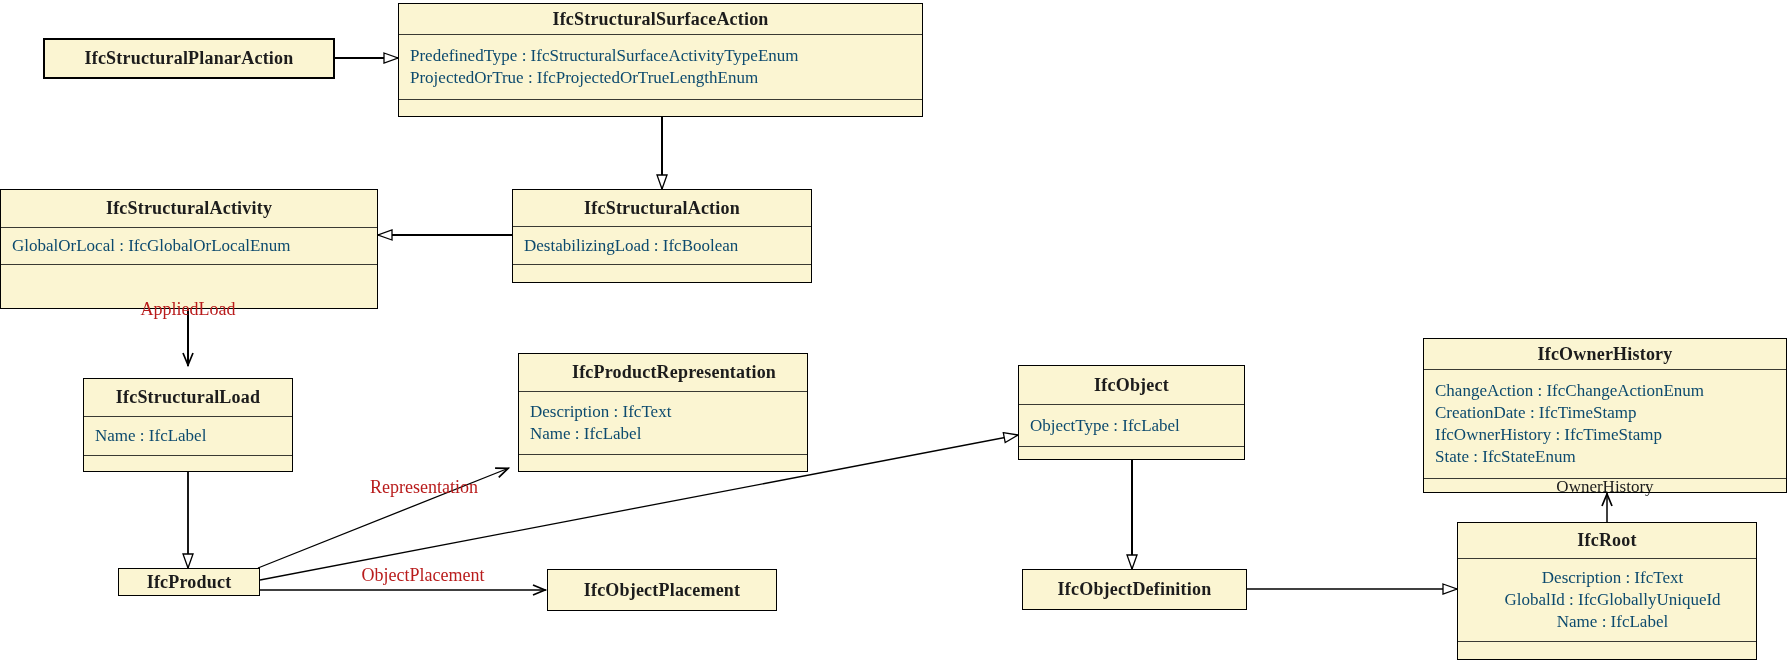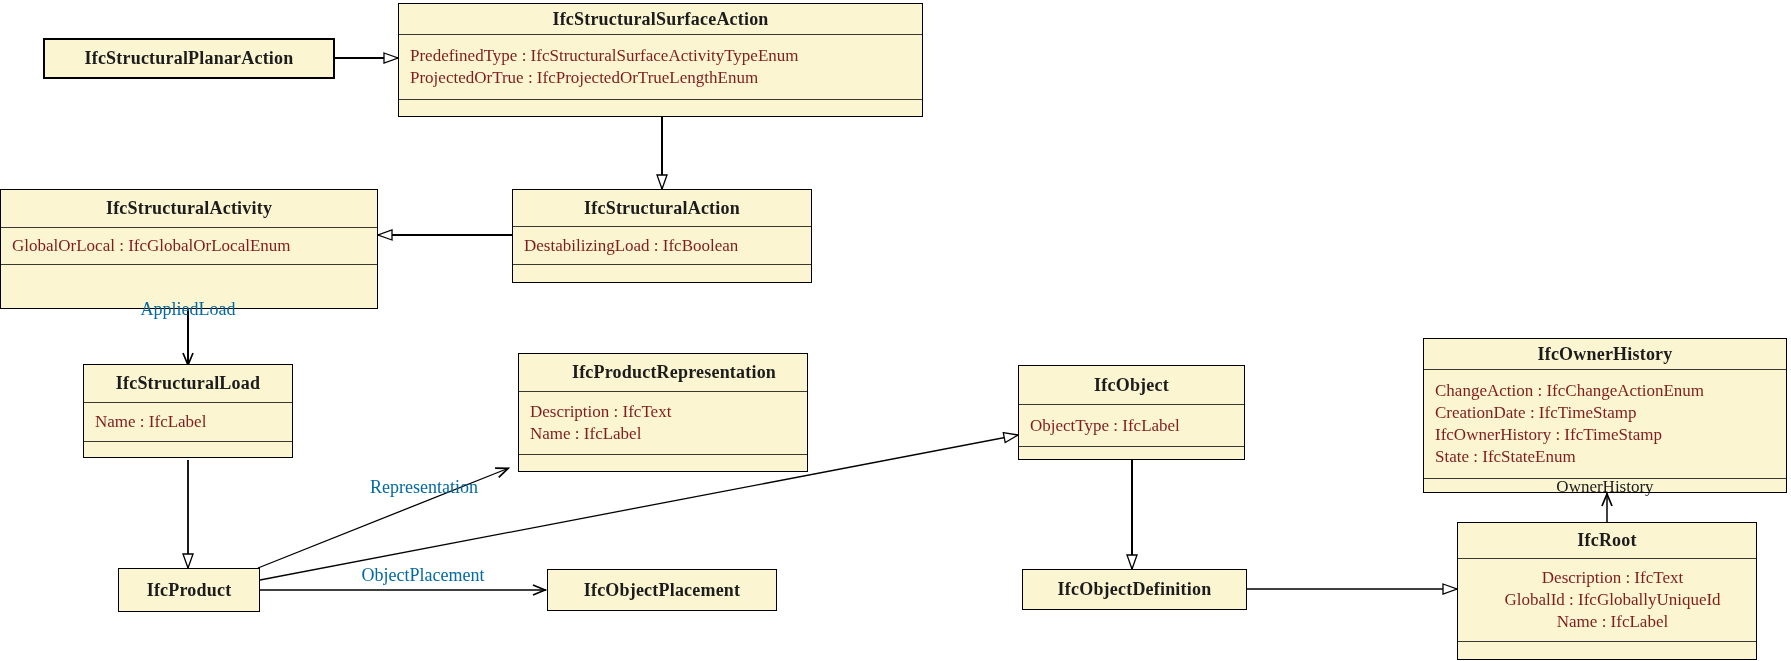--- a/index.html
+++ b/index.html
@@ -26,21 +26,21 @@
     font-weight:bold;font-size:18px;
     flex:0 0 auto;
     letter-spacing:0.2px;
   }
   .uml-title.fill{flex:1 1 auto;}
   .uml-attrs{
     border-top:1px solid #3a3a33;
     display:flex;flex-direction:column;justify-content:center;
     padding-left:11px;
     font-size:17px;line-height:22px;
-    color:#7f1d1d;
+    color:#0c4a6e;
     flex:0 0 auto;
     box-sizing:border-box;
   }
   .uml-empty{
     border-top:1px solid #3a3a33;
     flex:0 0 auto;
     box-sizing:border-box;
   }
   .uml-footer{
     border-top:1px solid #3a3a33;
@@ -48,21 +48,21 @@
     box-sizing:border-box;
     text-align:center;
     font-size:17px;line-height:15px;
     overflow:visible;
   }
   .edge-label{
     position:absolute;
     z-index:3;
     transform:translate(-50%,-50%);
     font-size:18px;
-    color:#0369a1;
+    color:#b91c1c;
     white-space:nowrap;
   }
 </style>
 </head>
 <body>
 
 <div id="canvas" style="width: 1791px; height: 661px;">
     <svg id="edge-layer" width="1791" height="661">
       <defs>
         <marker id="tri" markerUnits="userSpaceOnUse" markerWidth="18" markerHeight="14" refX="15" refY="6" orient="auto">
@@ -105,21 +105,21 @@
       </div>
       <div class="uml-empty" style="height: 22px;"></div>
     </div>
     <div class="uml-class" style="left: 512px; top: 189px; width: 300px; height: 94px; background: rgb(251, 245, 210);">
       <div class="uml-title" style="height: 36px;">IfcStructuralAction</div>
       <div class="uml-attrs" style="height: 38px;">
         <div>DestabilizingLoad : IfcBoolean</div>
       </div>
       <div class="uml-empty" style="height: 20px;"></div>
     </div>
-    <div class="uml-class" style="left: 83px; top: 364px; width: 210px; height: 94px; background: rgb(251, 245, 210);">
+    <div class="uml-class" style="left: 83px; top: 378px; width: 210px; height: 94px; background: rgb(251, 245, 210);">
       <div class="uml-title" style="height: 37px;">IfcStructuralLoad</div>
       <div class="uml-attrs" style="height: 39px;">
         <div>Name : IfcLabel</div>
       </div>
       <div class="uml-empty" style="height: 18px;"></div>
     </div>
     <div class="uml-class" style="left: 518px; top: 353px; width: 290px; height: 119px; background: rgb(251, 245, 210);">
       <div class="uml-title" style="height: 37px; padding-left: 22px;">IfcProductRepresentation</div>
       <div class="uml-attrs" style="height: 63px;">
         <div>Description : IfcText</div>
@@ -137,21 +137,21 @@
     <div class="uml-class" style="left: 1423px; top: 338px; width: 364px; height: 155px; background: rgb(251, 245, 210);">
       <div class="uml-title" style="height: 30px;">IfcOwnerHistory</div>
       <div class="uml-attrs" style="height: 109px;">
         <div>ChangeAction : IfcChangeActionEnum</div>
         <div>CreationDate : IfcTimeStamp</div>
         <div>IfcOwnerHistory : IfcTimeStamp</div>
         <div>State : IfcStateEnum</div>
       </div>
       <div class="uml-footer" style="height: 16px;">OwnerHistory</div>
     </div>
-    <div class="uml-class" style="left: 118px; top: 568px; width: 142px; height: 44px; background: rgb(251, 245, 210); border-width: 1.8px; text-align: center;">
+    <div class="uml-class" style="left: 118px; top: 568px; width: 142px; height: 28px; background: rgb(251, 245, 210); border-width: 1.8px; text-align: center;">
       <div class="uml-title fill">IfcProduct</div>
     </div>
     <div class="uml-class" style="left: 547px; top: 569px; width: 230px; height: 42px; background: rgb(251, 245, 210);">
       <div class="uml-title fill">IfcObjectPlacement</div>
     </div>
     <div class="uml-class" style="left: 1022px; top: 569px; width: 225px; height: 41px; background: rgb(251, 245, 210);">
       <div class="uml-title fill">IfcObjectDefinition</div>
     </div>
     <div class="uml-class" style="left: 1457px; top: 522px; width: 300px; height: 138px; background: rgb(251, 245, 210); text-align: center;">
       <div class="uml-title" style="height: 35px;">IfcRoot</div>

